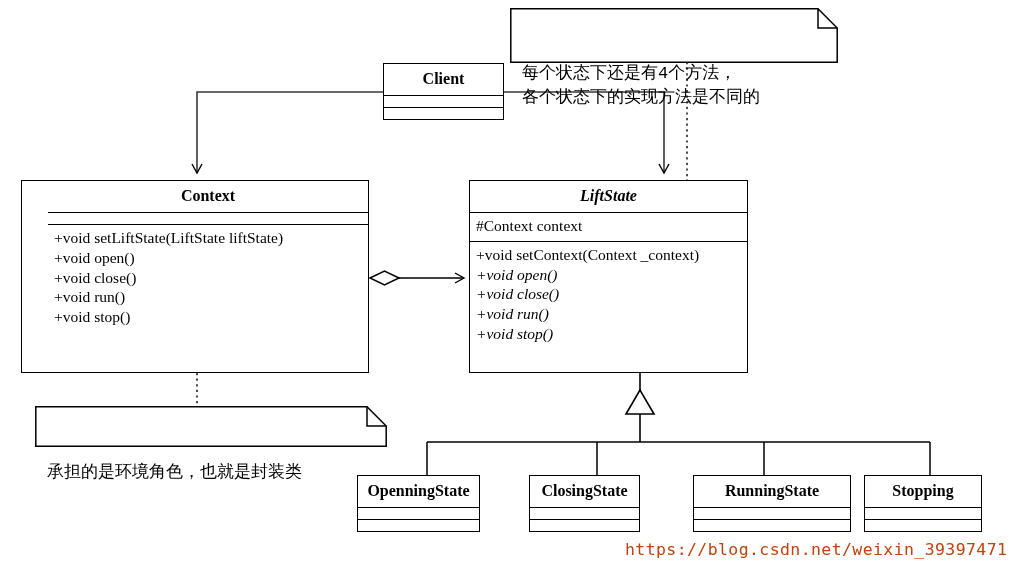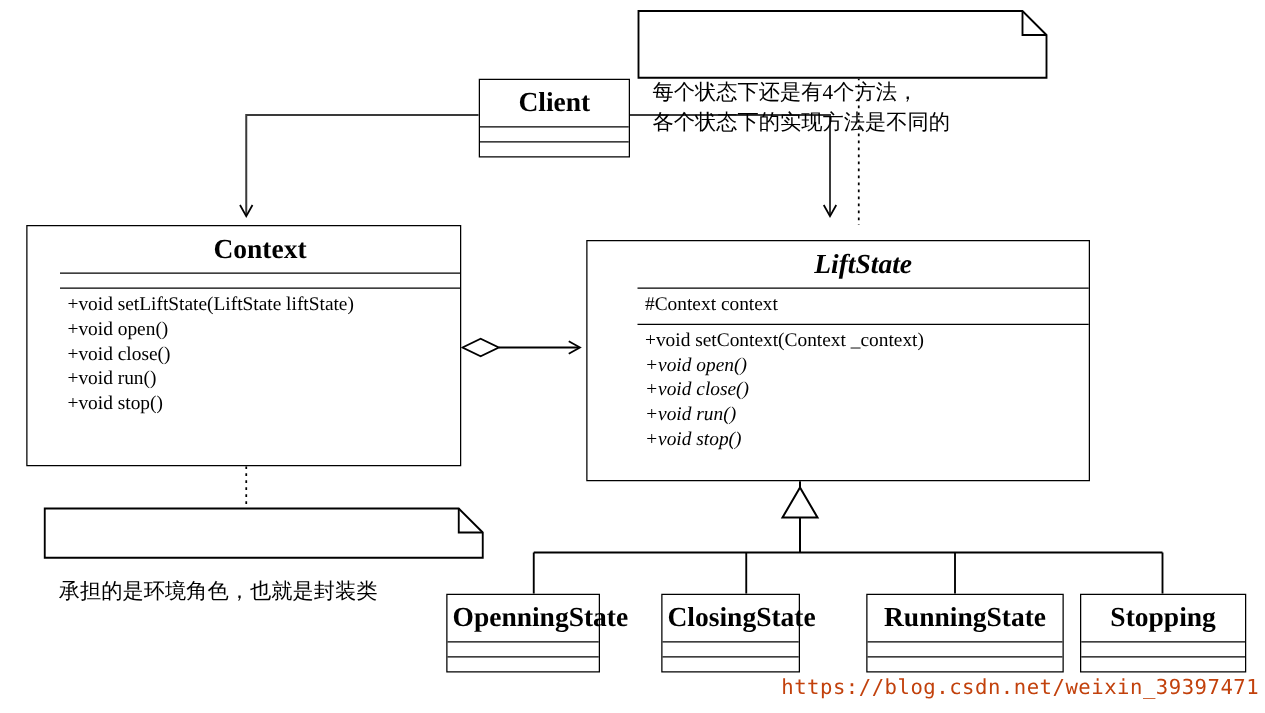--- a/index.html
+++ b/index.html
@@ -27,21 +27,21 @@
   
   .uml-class {
     position: absolute;
     box-sizing: border-box;
     border: 1.6px solid #000000;
     background: #ffffff;
   }
   .uml-name {
     text-align: center;
     font-weight: bold;
-    font-size: 22px;
+    font-size: 16px;
     line-height: 1;
     padding: 7px 4px 8px 4px;
     color: #000000;
     white-space: nowrap;
   }
   .uml-name.abstract {
     font-style: italic;
   }
   .uml-sep {
     border-top: 1.6px solid #000000;
@@ -77,21 +77,21 @@
   
   .uml-note {
     position: absolute;
     box-sizing: border-box;
     background: #ffffff;
     color: #000000;
     font-size: 17px;
     line-height: 1.42;
     padding: 6px 12px 6px 12px;
     white-space: pre-line;
-    font-family: Liberation Serif, serif;
+    font-family: Liberation Mono, monospace;
   }
   .note-svg {
     position: absolute;
     left: 0;
     top: 0;
     overflow: visible;
   }
   .note-text {
     position: relative;
     z-index: 2;
@@ -177,21 +177,21 @@
     <div class="uml-sep"></div>
     <div class="uml-compartment">
       <div class="member">+void setLiftState(LiftState liftState)</div>
       <div class="member">+void open()</div>
       <div class="member">+void close()</div>
       <div class="member">+void run()</div>
       <div class="member">+void stop()</div>
     </div>
   </div>
 
-  <div class="uml-class" style="left:469px; top:192px; width:403px; height:193px;padding-left:40px;">
+  <div class="uml-class" style="left:469px; top:180px; width:279px; height:193px;">
     <div class="uml-name abstract">LiftState</div>
     <div class="uml-sep"></div>
     <div class="uml-compartment">
       <div class="member">#Context context</div>
     </div>
     <div class="uml-sep"></div>
     <div class="uml-compartment">
       <div class="member">+void setContext(Context _context)</div>
       <div class="member abstract">+void open()</div>
       <div class="member abstract">+void close()</div>
@@ -217,21 +217,21 @@
   </div>
 
   <div class="uml-class" style="left:693px; top:475px; width:158px;">
     <div class="uml-name">RunningState</div>
     <div class="uml-sep"></div>
     <div class="uml-compartment empty leaf-strip"></div>
     <div class="uml-sep"></div>
     <div class="uml-compartment empty leaf-strip2"></div>
   </div>
 
-  <div class="uml-class" style="left:864px; top:475px; width:133px;">
+  <div class="uml-class" style="left:864px; top:475px; width:118px;">
     <div class="uml-name">Stopping</div>
     <div class="uml-sep"></div>
     <div class="uml-compartment empty leaf-strip"></div>
     <div class="uml-sep"></div>
     <div class="uml-compartment empty leaf-strip2"></div>
   </div>
 
   <div class="uml-note" style="left:510px; top:8px; width:328px; height:55px;">
     <svg class="note-svg" width="328" height="55" viewBox="0 0 328 55" xmlns="http://www.w3.org/2000/svg">
       <path d="M0.8,0.8 L308,0.8 L327.2,20 L327.2,54.2 L0.8,54.2 Z" fill="#ffffff" stroke="#000000" stroke-width="1.5"></path>

